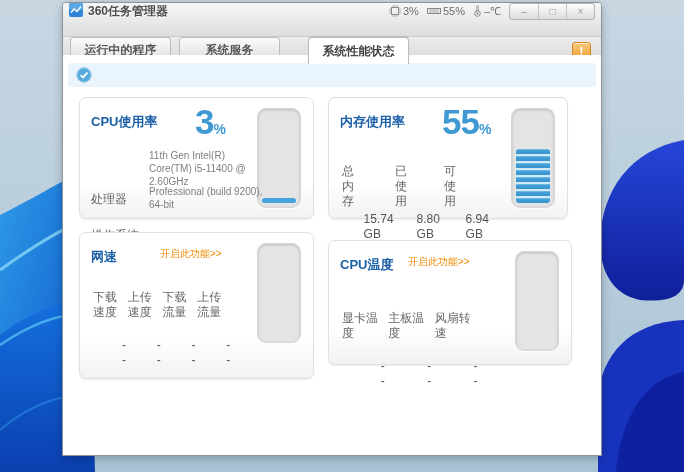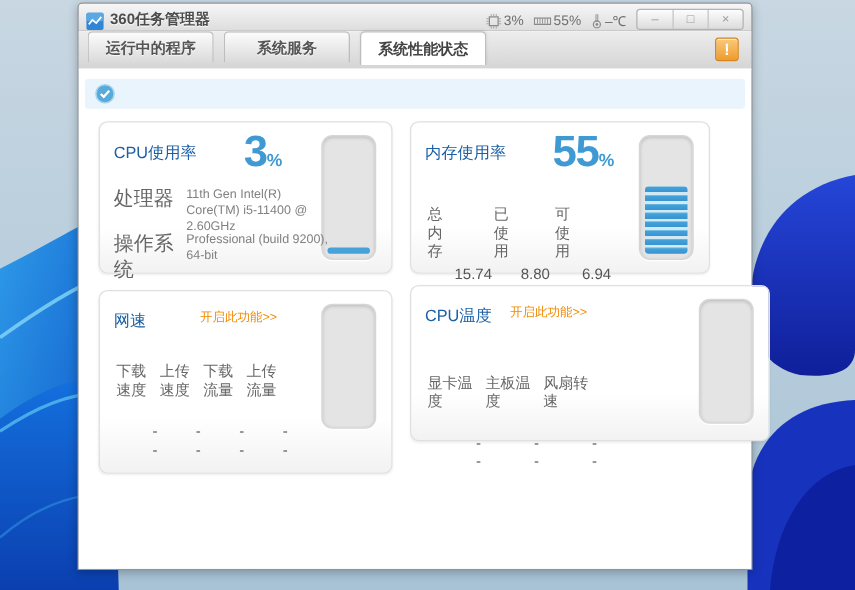--- a/index.html
+++ b/index.html
@@ -6,21 +6,21 @@
   html,body { width:684px; height:472px; overflow:hidden; font-family:"Liberation Sans",sans-serif; }
   .screen { position:relative; width:684px; height:472px; }
   .wallpaper { position:absolute; left:0; top:0; width:684px; height:472px; }
 
   
   .window { position:absolute; left:62px; top:2px; width:540px; height:454px;
     background:#fff; border:1px solid #8f9498; border-radius:4px 4px 0 0;
     box-shadow:0 2px 8px rgba(0,0,0,.25); }
 
   
-  .titlebar { height:22px; display:flex; align-items:flex-end; padding:0 4px 0 6px;
+  .titlebar { height:34px; display:flex; align-items:flex-start; padding:0 4px 0 6px;
     background:linear-gradient(#f6f6f6,#dedede); border-radius:3px 3px 0 0;
     border-bottom:1px solid #cacaca; }
   .app-icon { width:14px; height:14px; flex:0 0 auto; }
   .app-title { margin-left:5px; font-size:12px; font-weight:bold; color:#4c4c4c;
     text-shadow:0 1px 0 #fff; }
   .tb-spacer { flex:1; }
   .tb-status { display:flex; align-items:center; gap:4px; margin-right:8px; }
   .tb-status .stat { display:flex; align-items:center; gap:2px; font-size:11px; color:#6e6e6e; }
   .tb-status .stat + .stat { margin-left:4px; }
   .win-btns { display:flex; border:1px solid #b3b3b3; border-radius:3px; overflow:hidden;
@@ -30,60 +30,60 @@
   .win-btn + .win-btn { border-left:1px solid #c4c4c4; }
 
   
   .tabbar { position:relative; height:30px; background:linear-gradient(#ededed,#d5d5d5);
     display:flex; align-items:flex-start; padding-left:7px; }
   .tab { width:101px; height:25px; margin-right:8px; display:flex; align-items:center;
     justify-content:center; font-size:12px; font-weight:bold; color:#555;
     background:linear-gradient(#fcfcfc,#dadada); border:1px solid #bdbdbd; border-bottom:none;
     border-radius:4px 4px 0 0; text-shadow:0 1px 0 rgba(255,255,255,.8); }
   .tab.active { background:#fff; height:27px; color:#444; position:relative; z-index:2;
-    box-shadow:0 -1px 2px rgba(0,0,0,.08); }
+    box-shadow:0 -1px 2px rgba(0,0,0,.08);margin-left:20px; }
   .alert-btn { position:absolute; right:10px; top:5px; width:19px; height:19px;
     background:linear-gradient(#f9c97c,#ee9c2d); border:1px solid #d8861c; border-radius:3px;
     color:#fff; font-weight:bold; font-size:13px; display:flex; align-items:center;
     justify-content:center; box-shadow:inset 0 1px 0 rgba(255,255,255,.6); }
 
   
   .content { position:absolute; left:0; top:52px; right:0; bottom:0; background:#fff;
     border-top:1px solid #fff; }
   .statusbar { position:absolute; left:5px; right:5px; top:7px; height:24px;
     background:#e9f4fc; border-radius:3px; display:flex; align-items:center;
     padding-left:8px; gap:6px; }
   .statusbar .msg { font-size:12px; color:#333; }
 
   
   .panel { position:absolute; border:1px solid #e0e0e0; border-radius:7px;
     background:linear-gradient(#ffffff 70%,#f2f2f2); box-shadow:0 1px 2px rgba(0,0,0,.07); }
   .panel-cpu { left:16px;  top:41px;  width:235px; height:122px; }
   .panel-mem { left:265px; top:41px;  width:240px; height:122px; }
   .panel-net { left:16px;  top:176px; width:235px; height:147px; }
-  .panel-tmp { left:265px; top:172px; width:288px; height:125px; }
-
-  .panel-title { position:absolute; left:11px; top:15px; font-size:13px; font-weight:normal;
+  .panel-tmp { left:265px; top:184px; width:244px; height:125px; }
+
+  .panel-title { position:absolute; left:11px; top:15px; font-size:13px; font-weight:bold;
     color:#1b5fa6;text-align:right; }
   .big-value { position:absolute; top:4px; font-size:35px; font-weight:bold; color:#3f9ad3;
     letter-spacing:-1px; }
   .big-unit { font-size:14px; font-weight:bold; letter-spacing:0; }
   .action-link { position:absolute; top:14px; font-size:10px; font-weight:normal; color:#f28a00;
     cursor:pointer; }
 
   .gauge { position:absolute; right:12px; top:10px; width:44px; height:100px;
     background:#e4e4e4; border:1px solid #d6d6d6; border-radius:9px;
     box-shadow:inset 0 1px 3px rgba(0,0,0,.18), 0 1px 0 #fff; overflow:hidden; }
   .gauge-fill { position:absolute; left:4px; right:4px; bottom:4px; height:0;
     background:#46a2da; border-radius:3px; }
   .gauge-fill.striped { background:repeating-linear-gradient(180deg,
       #8ecfed 0px, #45a0d8 1px, #3794cf 5px, #cfe9f7 5px, #cfe9f7 7px); }
 
   .info-row { position:absolute; left:11px; display:flex; }
-  .info-label { width:58px; font-size:16px; color:#666; flex:0 0 auto; }
+  .info-label { width:58px; font-size:12px; color:#666; flex:0 0 auto;margin-top:42px; }
   .info-value { width:120px; font-size:10px; color:#808080; line-height:13px; }
 
   .kv-rows { position:absolute; left:13px; display:flex; flex-direction:row; gap:1px; }
   .kv-row { display:flex; justify-content:space-between; font-size:12px; line-height:15px; }
   .kv-row .k { color:#666; }
   .kv-row .v { color:#555; text-align:left;margin-top:48px; }
   .kv-w-mem { width:145px; }
   .kv-w-net { width:138px; }
 </style>
 </head>

